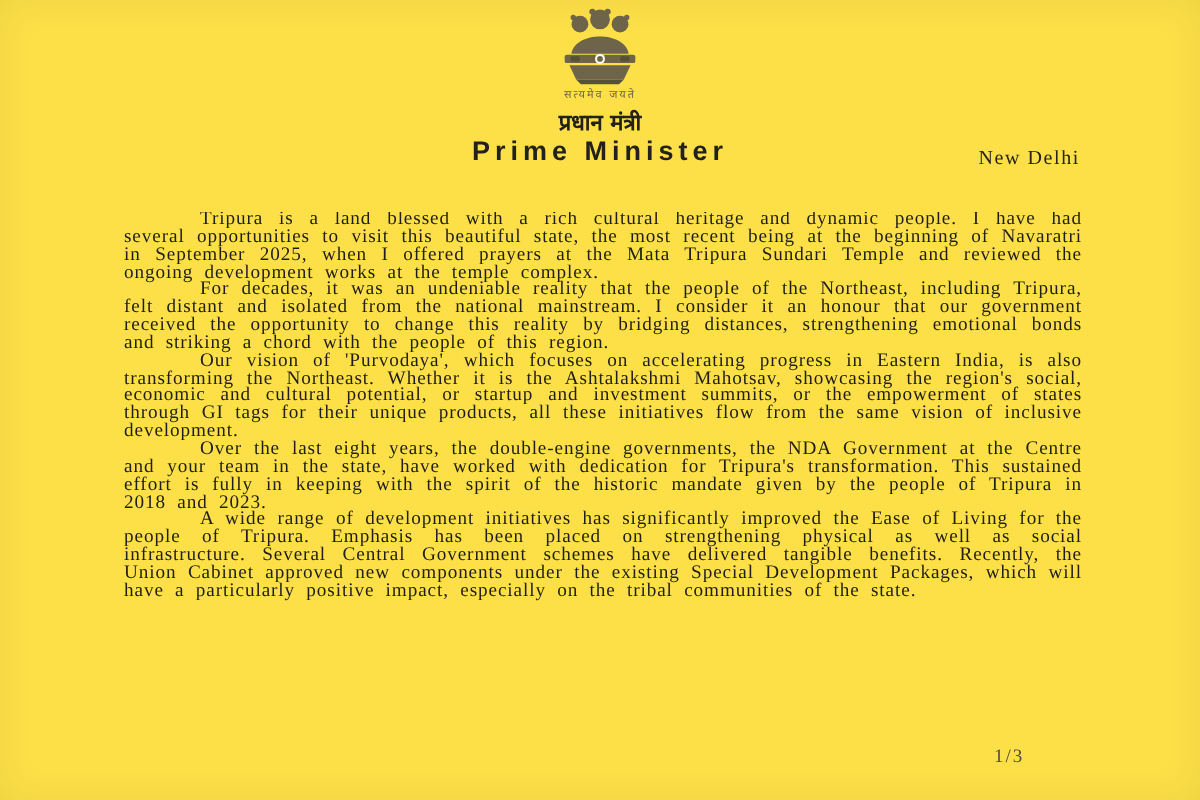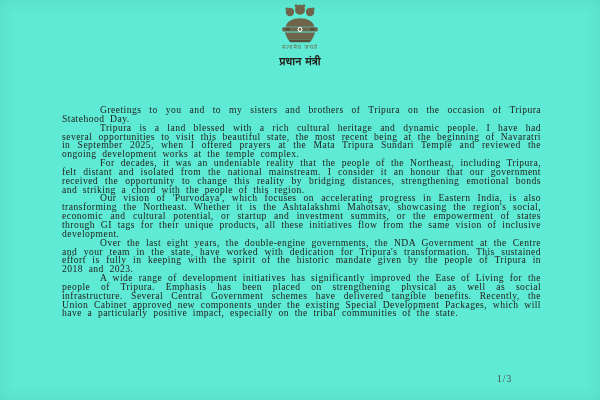--- a/index.html
+++ b/index.html
@@ -4,21 +4,21 @@
 <style>
   html,body{margin:0;padding:0;}
   body{
     width:600px;height:400px;
     background:#e9e9e9;
     font-family:"Liberation Serif", serif;
     overflow:hidden;
   }
   .page{
     position:absolute;left:0;top:0;width:600px;height:400px;
-    background:#5eead4;
+    background:#fde047;
     box-shadow:inset 0 0 18px rgba(0,0,0,0.07);
     overflow:hidden;
   }
   
   .letterhead{
     position:absolute;top:3px;left:0;right:0;
     text-align:center;
   }
   .emblem{display:block;margin:0 auto;}
   .emblem-caption{
@@ -119,27 +119,28 @@
 
         <rect x="12.5" y="26.3" width="5" height="2.8" rx="1.2" fill="#55503c"></rect>
         <rect x="38.5" y="26.3" width="5" height="2.8" rx="1.2" fill="#55503c"></rect>
 
         <path d="M12,31 L44,31 L40.5,38.5 L15.5,38.5 Z"></path>
         <path d="M15.5,38.5 L40.5,38.5 L38,41 L18,41 Z" fill="#55503c"></path>
       </g>
     </svg>
     <span class="emblem-caption">सत्यमेव जयते</span>
     <span class="title-hindi">प्रधान मंत्री</span>
+    <span class="title-english">Prime Minister</span>
   </div>
 
   <div class="dateblock">
+    <div class="place">New Delhi</div>
   </div>
 
   <div class="body-text">
-    <p>Greetings to you and to my sisters and brothers of Tripura on the occasion of Tripura Statehood Day.</p>
     <p>Tripura is a land blessed with a rich cultural heritage and dynamic people. I have had several opportunities to visit this beautiful state, the most recent being at the beginning of Navaratri in September 2025, when I offered prayers at the Mata Tripura Sundari Temple and reviewed the ongoing development works at the temple complex.</p>
     <p>For decades, it was an undeniable reality that the people of the Northeast, including Tripura, felt distant and isolated from the national mainstream. I consider it an honour that our government received the opportunity to change this reality by bridging distances, strengthening emotional bonds and striking a chord with the people of this region.</p>
     <p>Our vision of 'Purvodaya', which focuses on accelerating progress in Eastern India, is also transforming the Northeast. Whether it is the Ashtalakshmi Mahotsav, showcasing the region's social, economic and cultural potential, or startup and investment summits, or the empowerment of states through GI tags for their unique products, all these initiatives flow from the same vision of inclusive development.</p>
     <p>Over the last eight years, the double-engine governments, the NDA Government at the Centre and your team in the state, have worked with dedication for Tripura's transformation. This sustained effort is fully in keeping with the spirit of the historic mandate given by the people of Tripura in 2018 and 2023.</p>
     <p>A wide range of development initiatives has significantly improved the Ease of Living for the people of Tripura. Emphasis has been placed on strengthening physical as well as social infrastructure. Several Central Government schemes have delivered tangible benefits. Recently, the Union Cabinet approved new components under the existing Special Development Packages, which will have a particularly positive impact, especially on the tribal communities of the state.</p>
   </div>
 
   <div class="page-number">1/3</div>
 
 </div>

